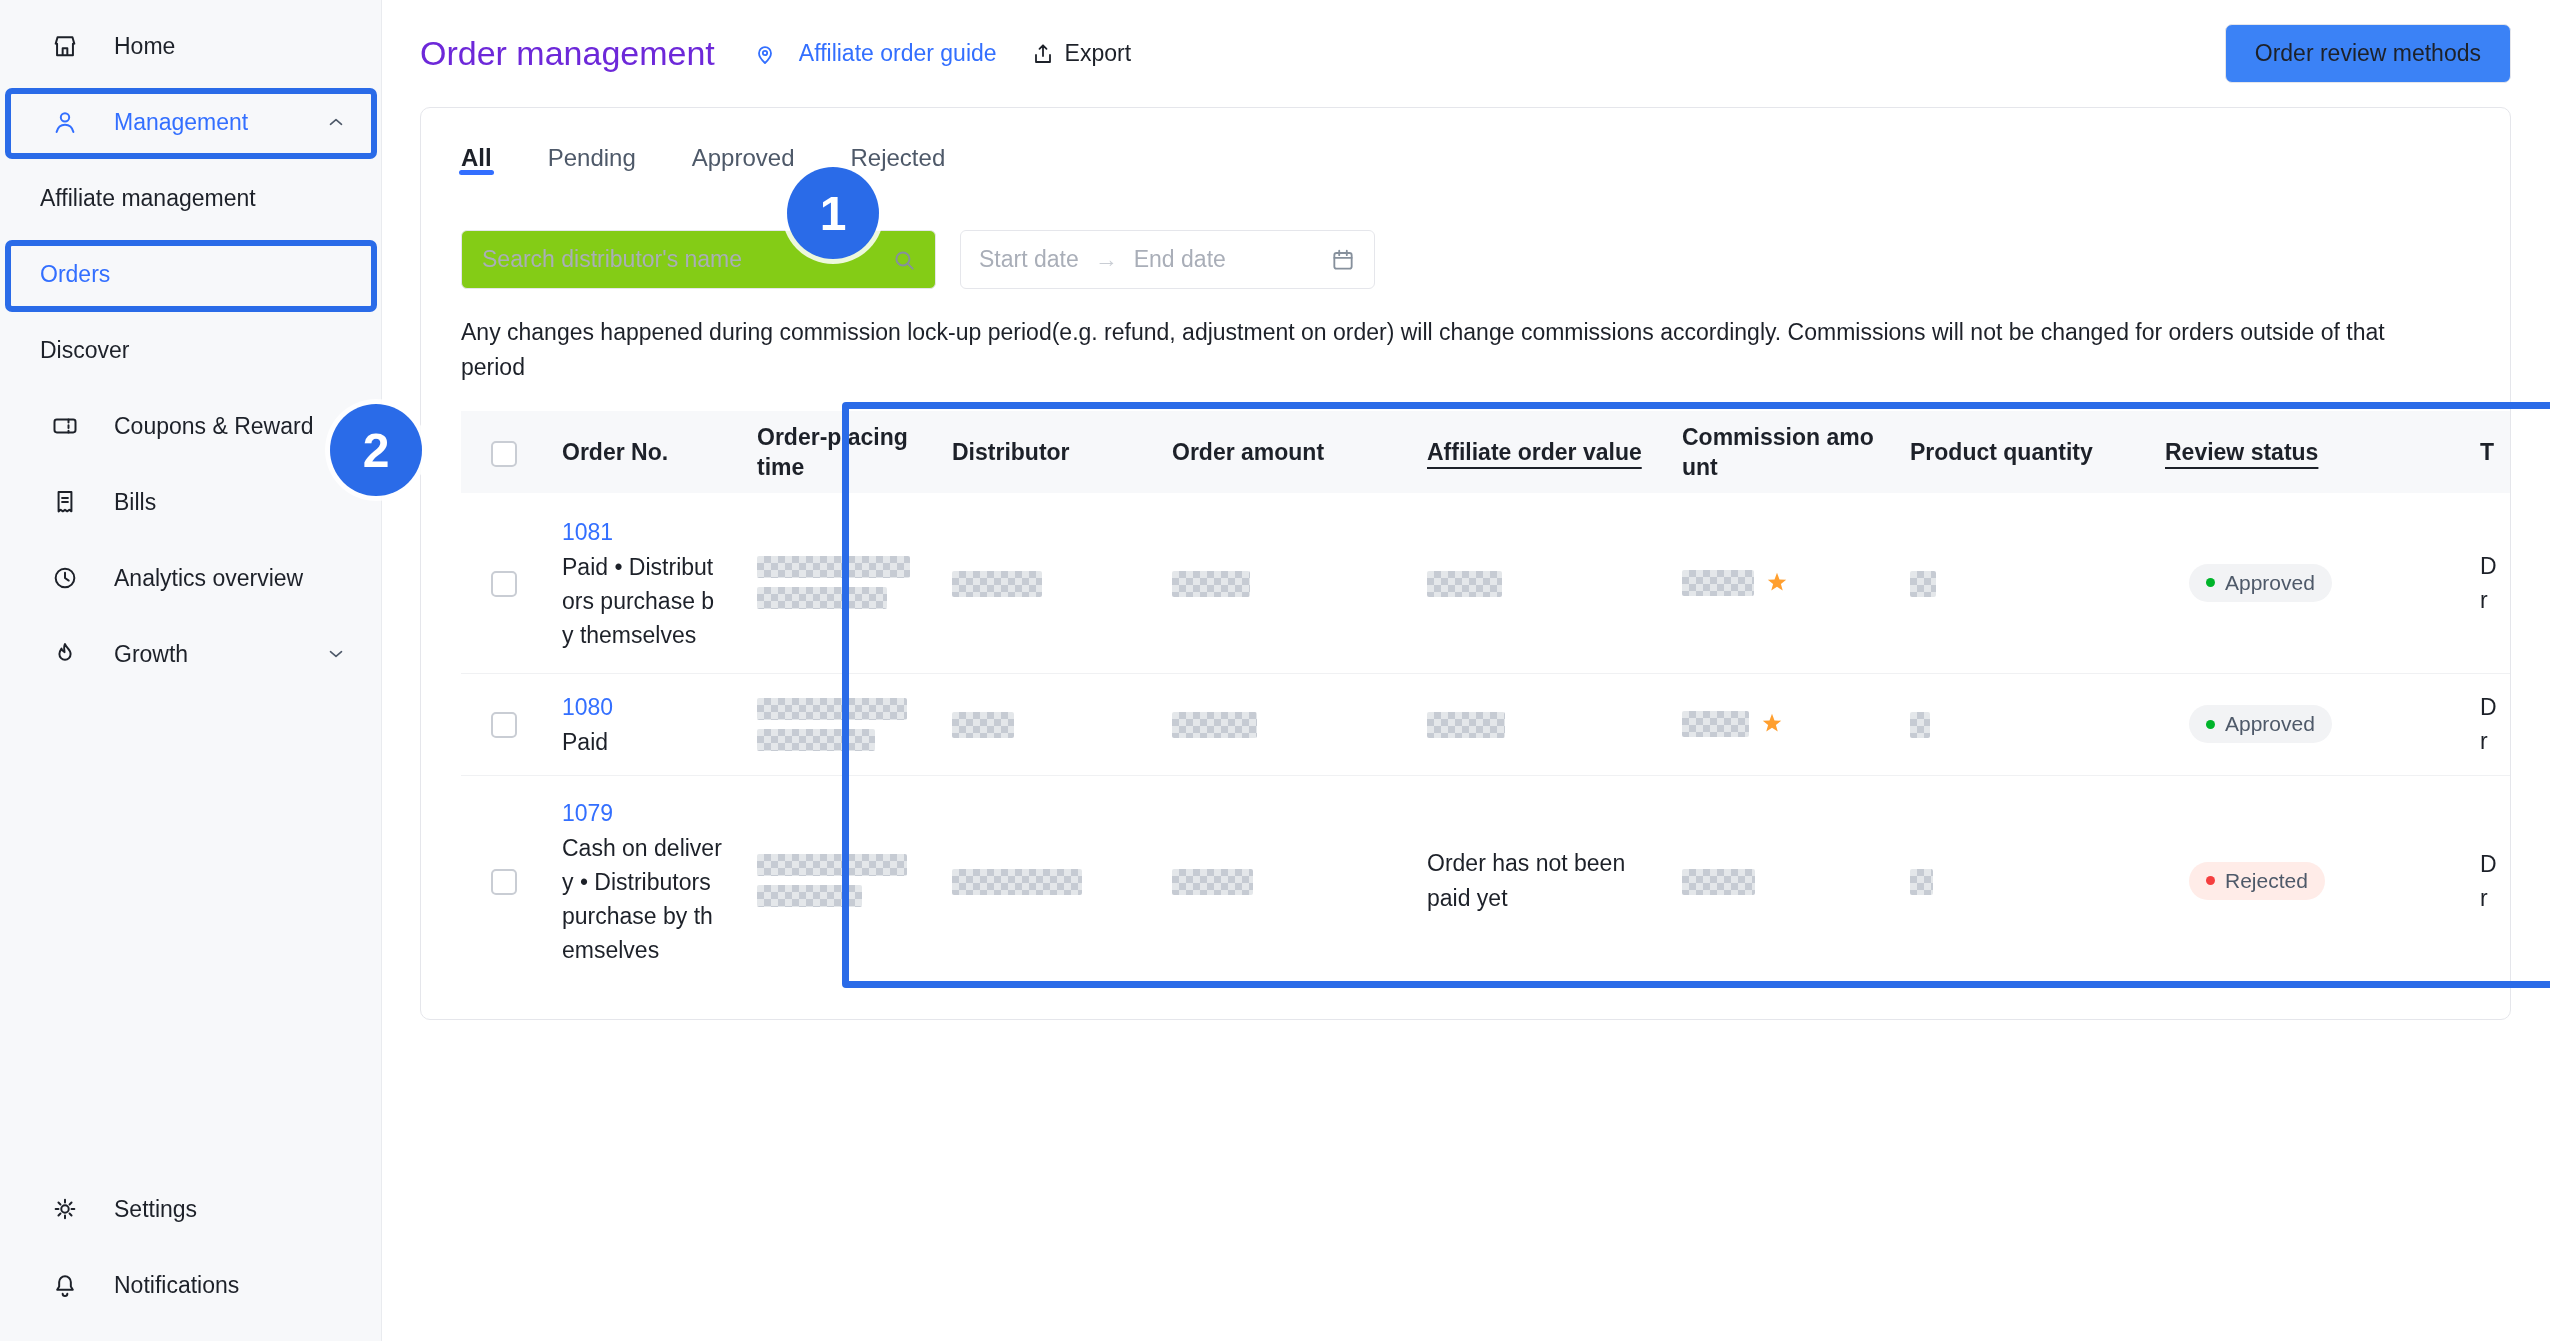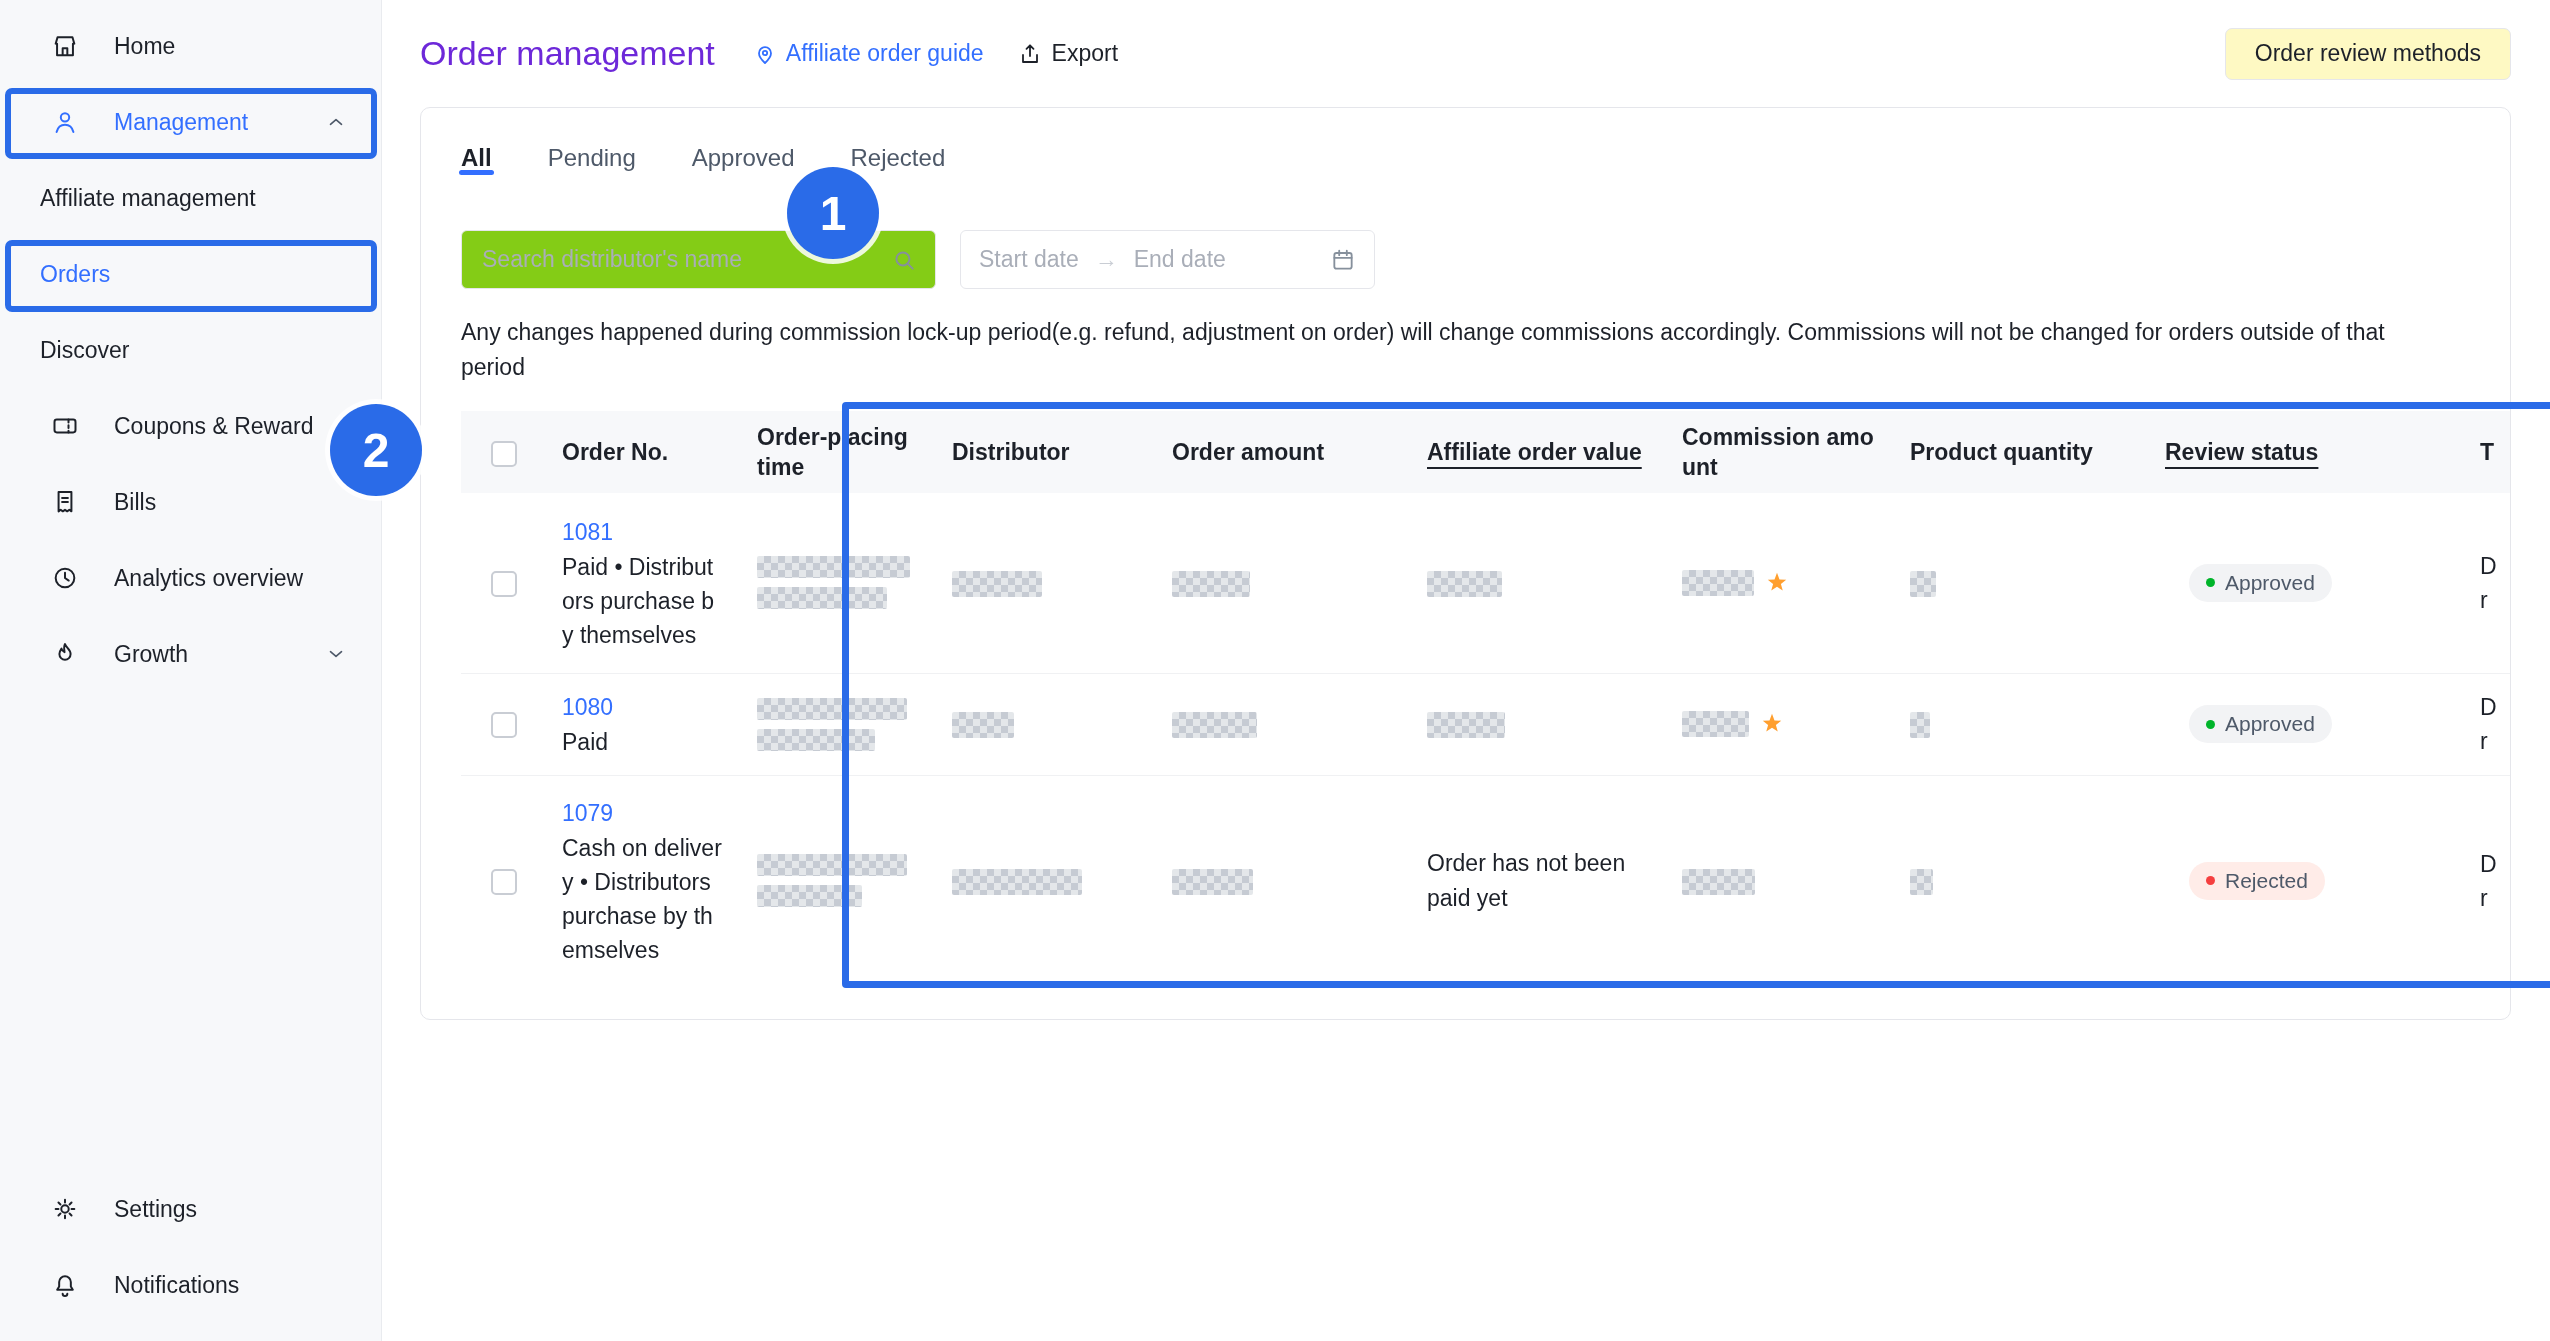--- a/index.html
+++ b/index.html
@@ -13,23 +13,23 @@
   .side-item .icon{width:30px;height:30px;display:flex;align-items:center;justify-content:center;flex:0 0 30px;color:#1d2129}
   .side-item.sub{padding-left:40px}
   .side-item.blue,.side-item.blue .icon{color:#336fff}
   .side-item .chev{margin-left:auto;margin-right:34px;color:#4e5969}
   .side-footer{position:absolute;left:0;bottom:18px;width:100%}
 
   
   .main{position:absolute;left:382px;top:0;right:0;height:100%}
   .page-header{display:flex;align-items:center;height:107px;padding:0 39px 0 38px}
   .page-title{font-size:34px;font-weight:normal;color:#6d28d9}
-  .guide{display:flex;align-items:center;gap:9px;color:#336fff;font-size:23px;margin-left:38px;cursor:pointer}
+  .guide{display:flex;align-items:center;gap:22px;color:#336fff;font-size:23px;margin-left:38px;cursor:pointer}
   .export{display:flex;align-items:center;gap:10px;color:#1d2129;font-size:23px;margin-left:34px;cursor:pointer}
-  .review-btn{margin-left:auto;height:52px;padding:0 29px;border:1px solid #e5e6eb;border-radius:7px;background:#fef9c3;font-size:23px;color:#1d2129;font-family:inherit;cursor:pointer}
+  .review-btn{margin-left:auto;height:59px;padding:0 29px;border:1px solid #e5e6eb;border-radius:7px;background:#3b82f6;font-size:23px;color:#1d2129;font-family:inherit;cursor:pointer}
 
   .card{position:absolute;left:38px;right:39px;top:107px;height:913px;background:#fff;border:1px solid #e5e6eb;border-radius:10px;padding:36px 0 0 40px;overflow:hidden}
 
   
   .tabs{display:flex;gap:56px;font-size:24px;color:#4e5969;height:50px;align-items:flex-start}
   .tab{padding-bottom:3px;position:relative;cursor:pointer}
   .tab.active{color:#1d2129;font-weight:bold}
   .tab.active:after{content:"";position:absolute;left:-2px;right:-2px;bottom:0;height:5px;background:#336fff;border-radius:3px}
 
   

